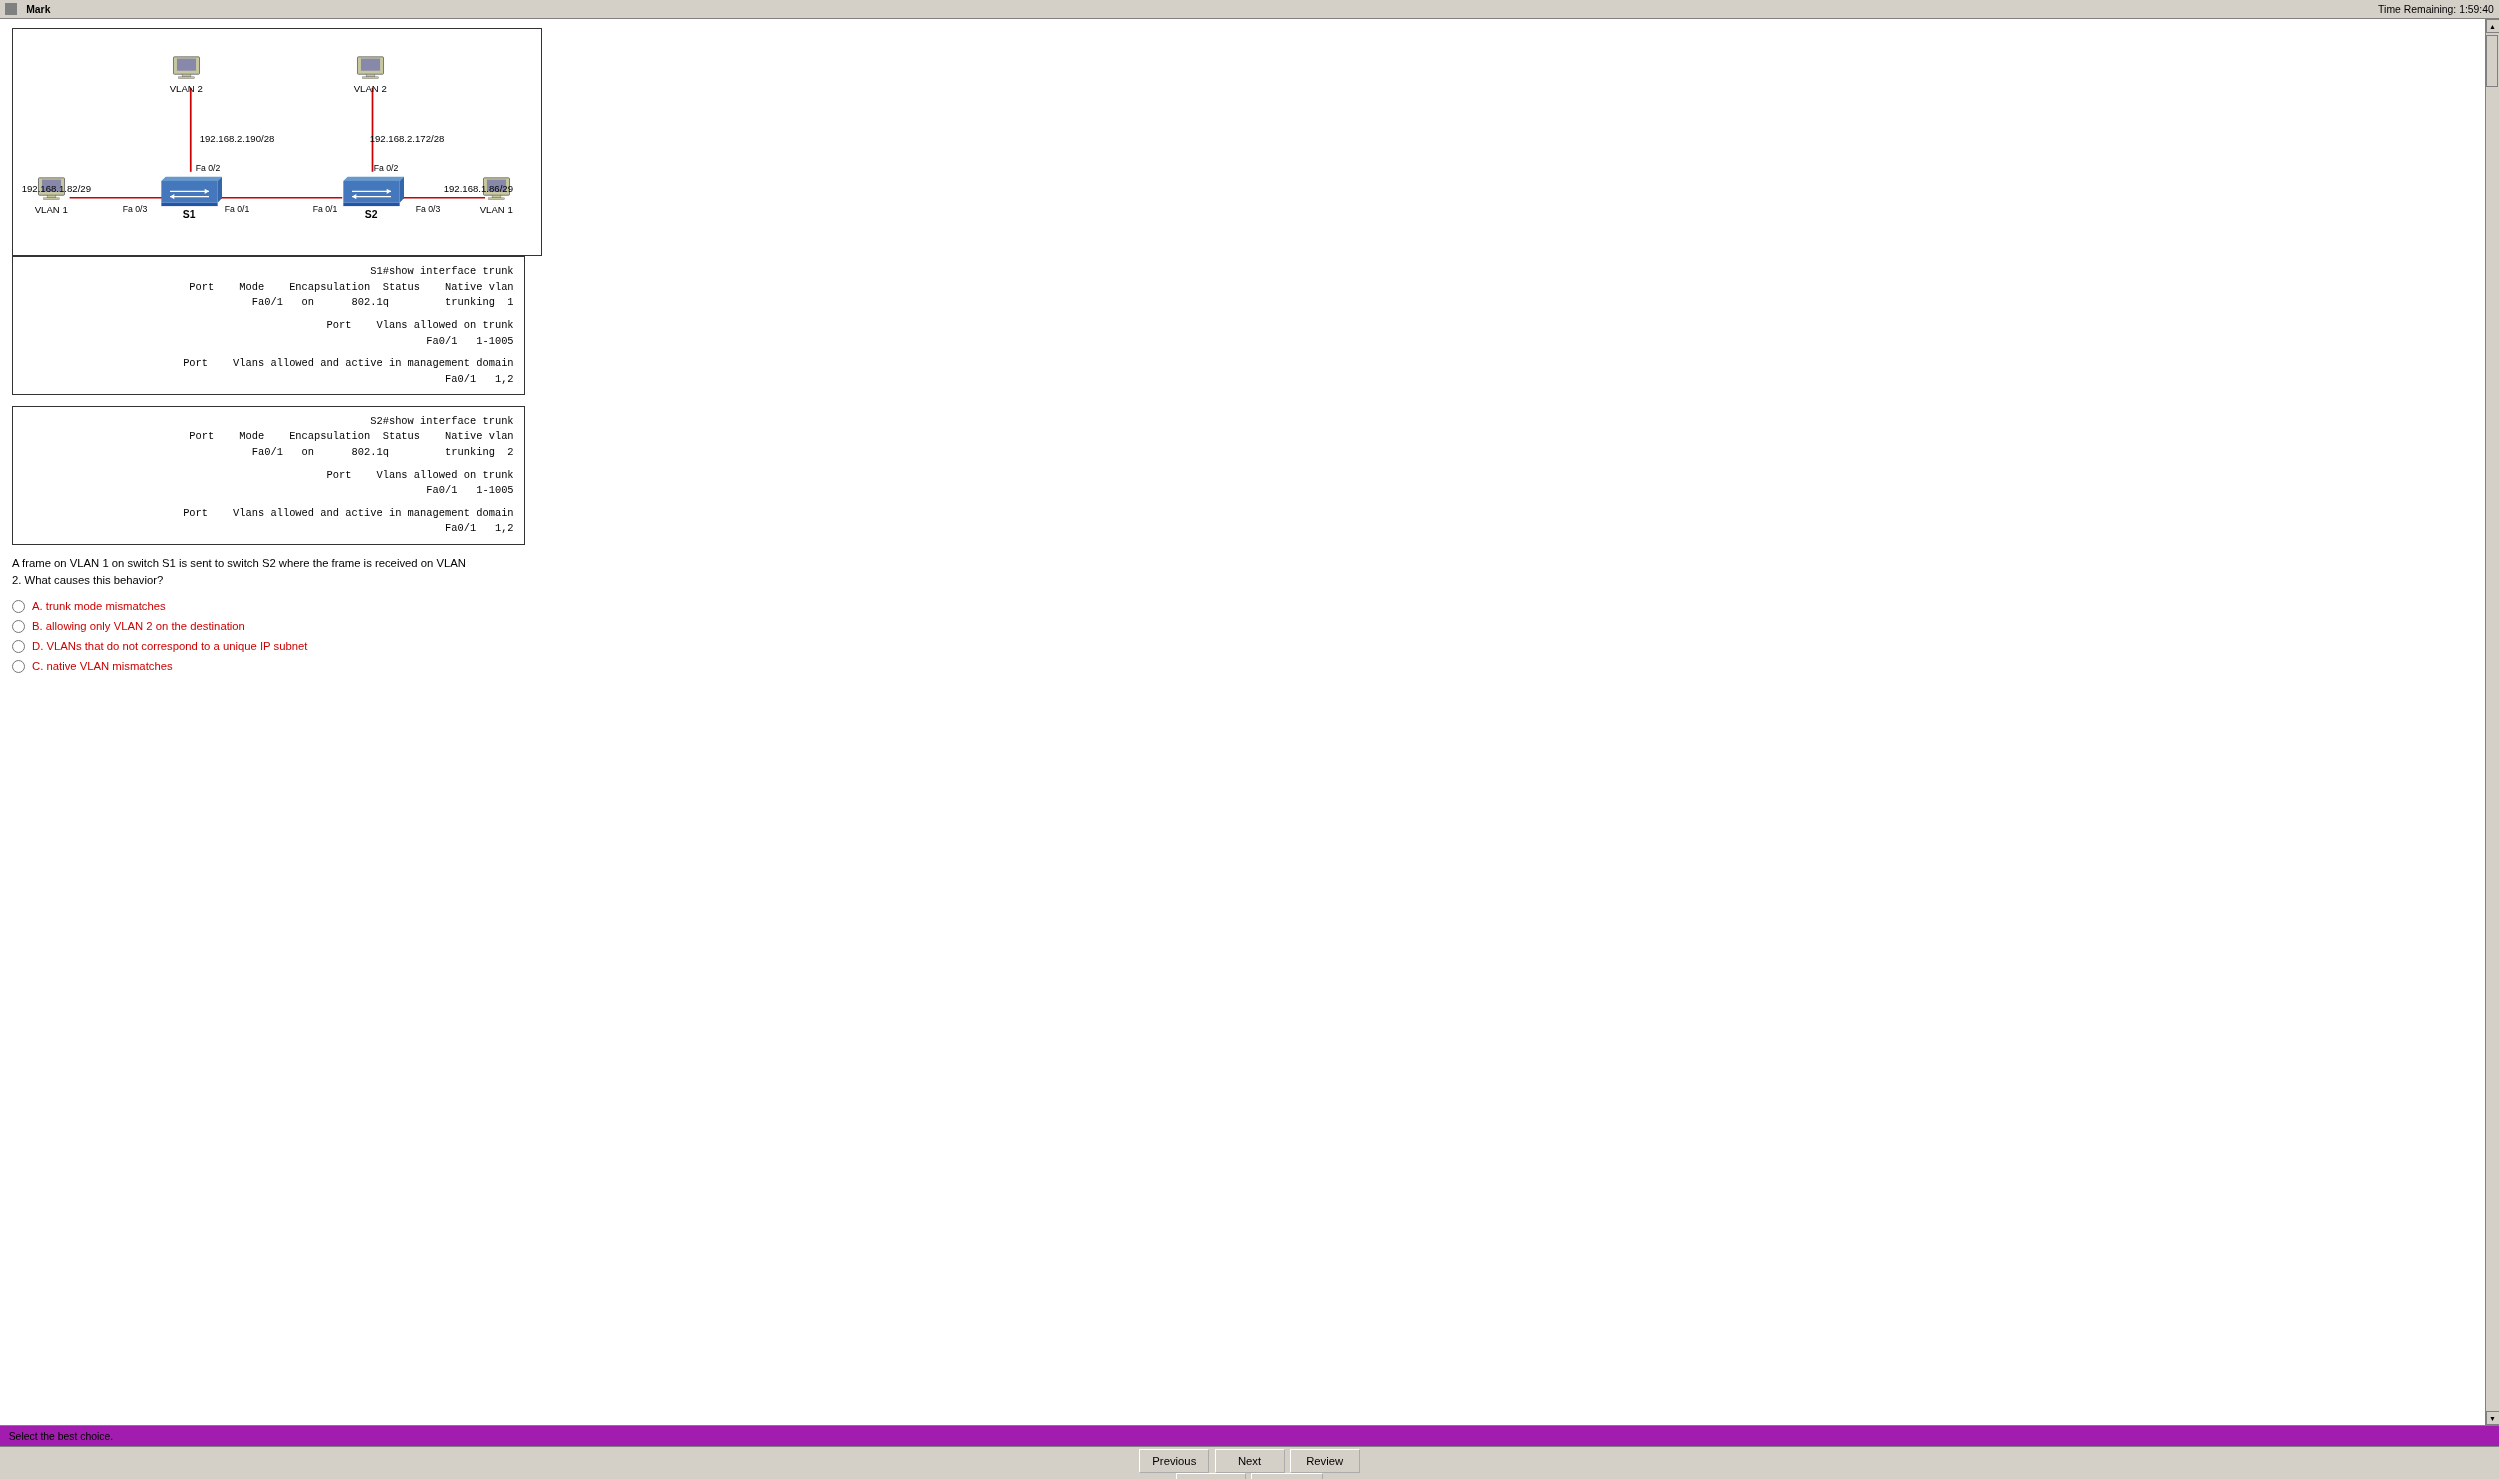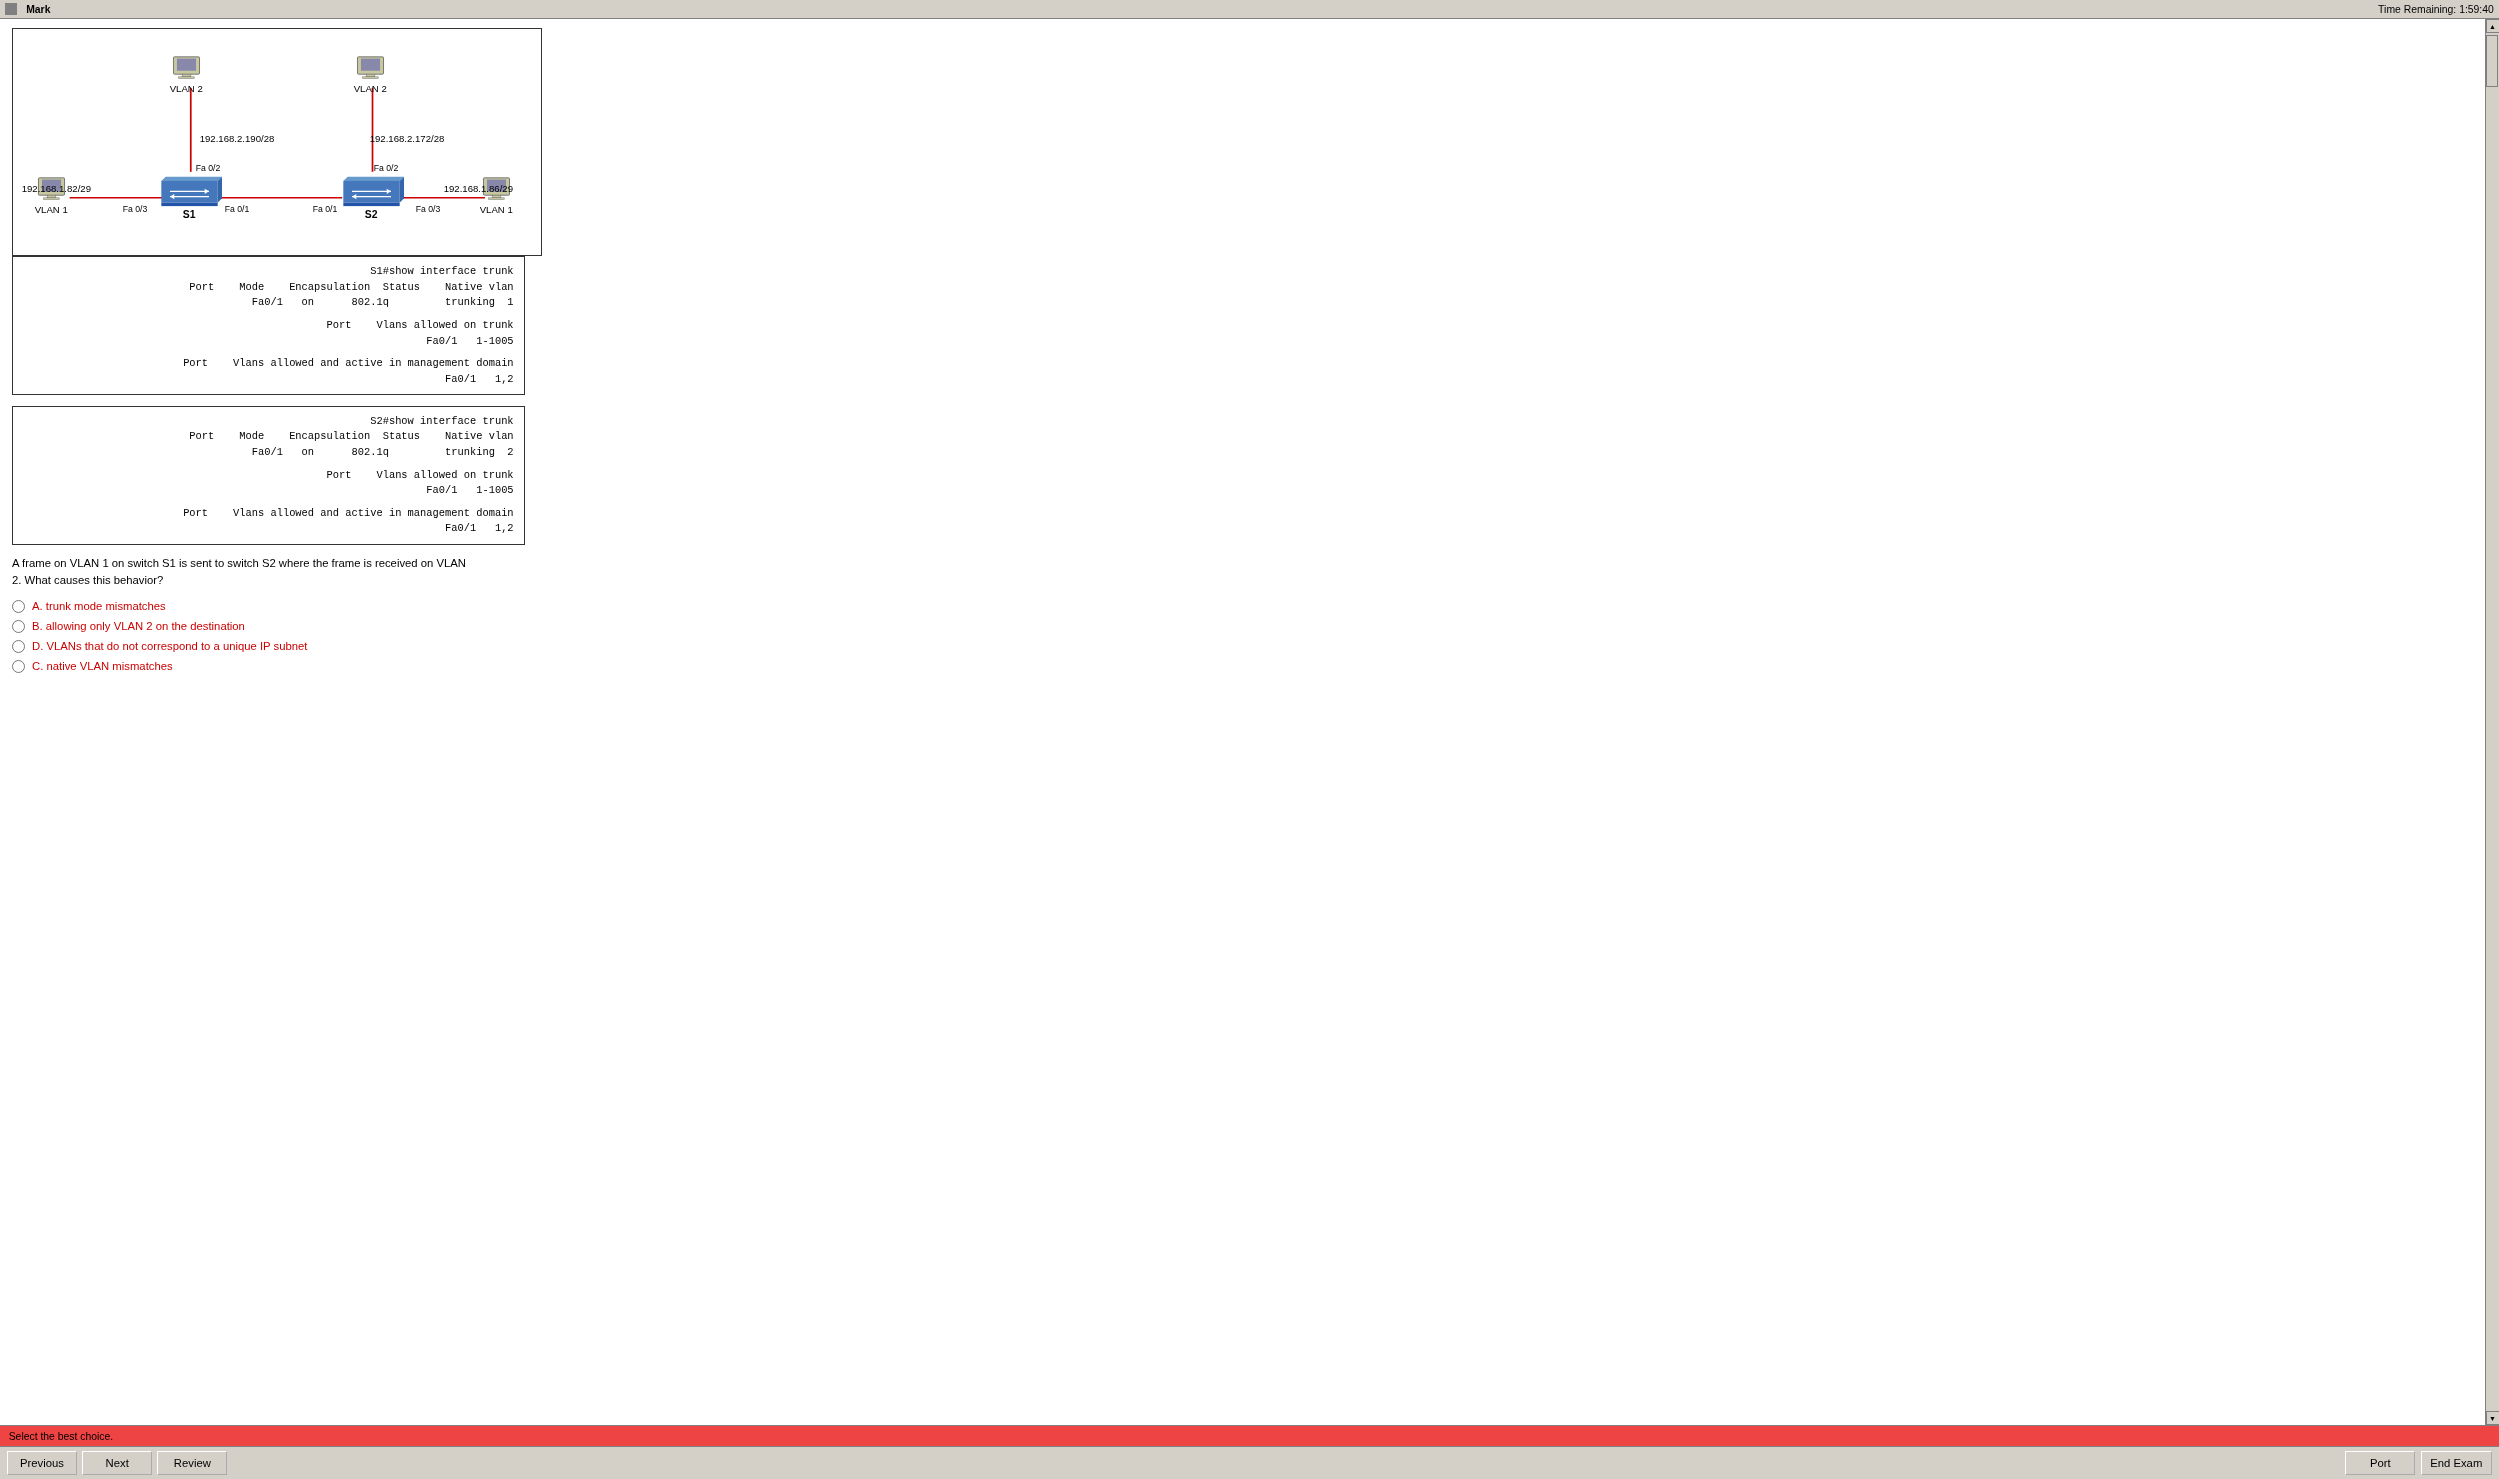--- a/index.html
+++ b/index.html
@@ -174,40 +174,41 @@
     .answer-option input[type="radio"] {
       margin-right: 7px;
       flex-shrink: 0;
     }
     .answer-text {
       color: #cc0000;
     }
 
     
     .status-bar {
-      background: #ef4444;
+      background: #a21caf;
       border-top: 0.9px solid #808080;
       padding: 3.5px 8.7px;
       font-size: 10.4px;
       height: 21px;
       display: flex;
       align-items: center;
       flex-shrink: 0;
     }
 
     
     .button-bar {
       background: #d4d0c8;
       border-top: 0.9px solid #808080;
       display: flex;
       justify-content: space-between;
       align-items: center;
       padding: 2px 7px;
       height: 33px;
       flex-shrink: 0;
+      flex-direction: column;
     }
     .btn-group-left {
       display: flex;
       gap: 5.2px;
     }
     .btn-group-right {
       display: flex;
       gap: 5.2px;
     }
     .nav-btn {

